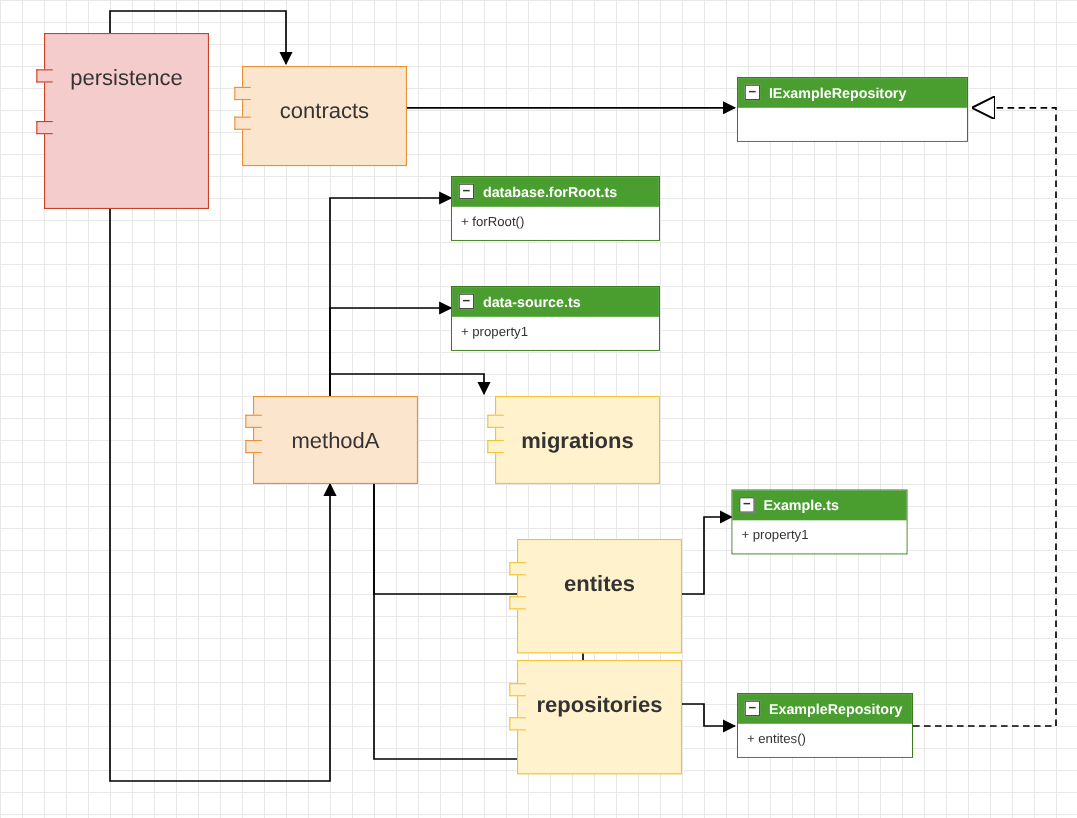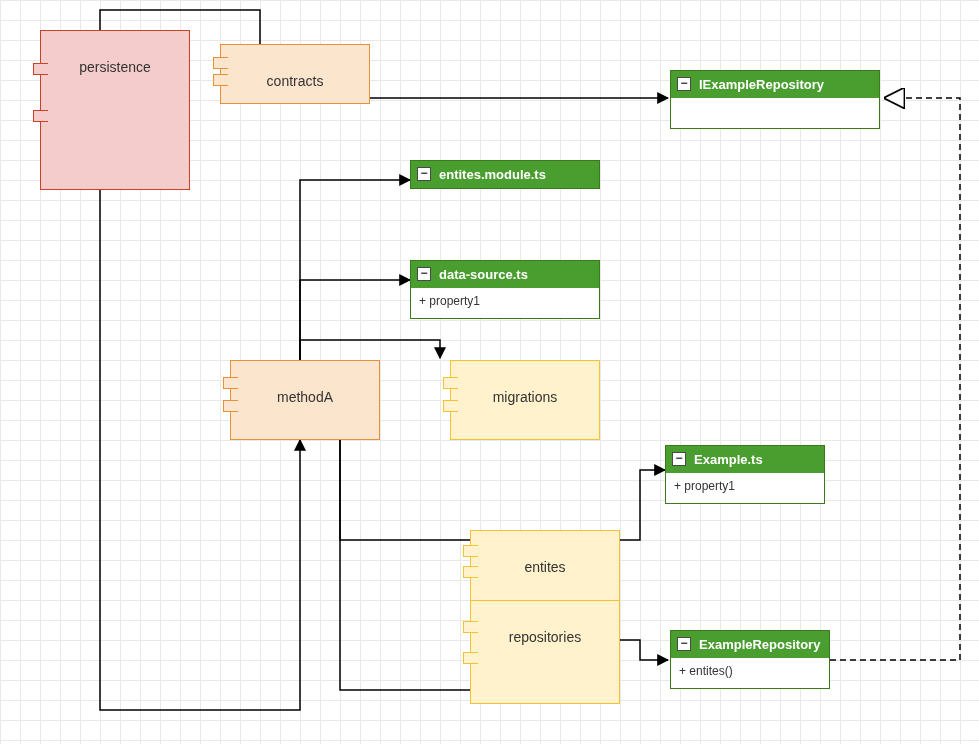--- a/index.html
+++ b/index.html
@@ -5,26 +5,26 @@
   html,body{margin:0;padding:0;font-family:Helvetica,Arial,sans-serif;font-size:12px;color:#333;}
   .canvas{position:relative;width:979px;height:744px;background:#fff;
     background-image:linear-gradient(#e8e8e8 1px,transparent 1px),linear-gradient(90deg,#e8e8e8 1px,transparent 1px);
     background-size:20px 20px;overflow:hidden;}
   svg.edges{position:absolute;top:0;left:0;width:979px;height:744px;pointer-events:none;}
 
   .comp{position:absolute;box-sizing:border-box;border:1px solid;}
   .comp .lug{position:absolute;left:-8px;width:14px;height:10px;border:1px solid;border-right:none;}
   .comp .lug1{top:20%;}
   .comp .lug2{top:50%;}
-  .comp .label{display:block;text-align:center;font-size:14px;line-height:1.2;padding-top:28px;}
+  .comp .label{display:block;text-align:center;font-size:20px;line-height:1.2;padding-top:28px;}
   .pink{background:#f4cccc;border-color:#cc4125;}
   .pink .lug{background:#f4cccc;border-color:#cc4125;}
   .orange{background:#fce5cd;border-color:#e69138;}
   .orange .lug{background:#fce5cd;border-color:#e69138;}
-  .yellow{background:#fff2cc;border-color:#f1c232;}
+  .yellow{background:#fff2cc;border-color:#f1c232;font-weight:bold;}
   .yellow .lug{background:#fff2cc;border-color:#f1c232;}
 
   .cls{position:absolute;border:1px solid #3b7a1a;box-sizing:border-box;}
   .cls .hdr{background:#4a9d2f;color:#fff;font-weight:bold;padding:6px 6px 6px 28px;position:relative;font-size:13px;}
   .cls .hdr .minus{position:absolute;left:6px;top:6px;width:12px;height:12px;background:#fff;border:1px solid #4a4a4a;text-align:center;line-height:10px;font-size:12px;color:#333;}
   .cls .body{background:#fff;padding:6px 8px;min-height:18px;font-size:12px;}
 </style>
 </head>
 <body>
 
@@ -62,39 +62,39 @@
 
     <path d="M830 660 L960 660 L960 98 L885 98" fill="none" stroke="#000" stroke-width="1.5" stroke-dasharray="6,4" marker-end="url(#hollow)"></path>
   </svg>
 
   <div class="comp pink" style="left:40px;top:30px;width:150px;height:160px;">
     <div class="lug lug1"></div>
     <div class="lug lug2"></div>
     <span class="label">persistence</span>
   </div>
 
-  <div class="comp orange" style="left:220px;top:44px;width:150px;height:60px;">
+  <div class="comp orange" style="left:220px;top:60px;width:150px;height:91px;">
     <div class="lug lug1"></div>
     <div class="lug lug2"></div>
     <span class="label">contracts</span>
   </div>
 
   <div class="comp orange" style="left:230px;top:360px;width:150px;height:80px;">
     <div class="lug lug1"></div>
     <div class="lug lug2"></div>
     <span class="label">methodA</span>
   </div>
 
   <div class="comp yellow" style="left:450px;top:360px;width:150px;height:80px;">
     <div class="lug lug1"></div>
     <div class="lug lug2"></div>
     <span class="label">migrations</span>
   </div>
 
-  <div class="comp yellow" style="left:470px;top:490px;width:150px;height:72px;margin-top:40px;">
+  <div class="comp yellow" style="left:470px;top:490px;width:150px;height:104px;">
     <div class="lug lug1"></div>
     <div class="lug lug2"></div>
     <span class="label">entites</span>
   </div>
 
   <div class="comp yellow" style="left:470px;top:600px;width:150px;height:104px;">
     <div class="lug lug1"></div>
     <div class="lug lug2"></div>
     <span class="label">repositories</span>
   </div>
@@ -103,22 +103,23 @@
     <div class="hdr">
       <span class="minus">−</span>
       <span>IExampleRepository</span>
     </div>
     <div class="body"></div>
   </div>
 
   <div class="cls" style="left:410px;top:160px;width:190px;">
     <div class="hdr">
       <span class="minus">−</span>
-      <span>entites.module.ts</span>
+      <span>database.forRoot.ts</span>
     </div>
+    <div class="body">+ forRoot()</div>
   </div>
 
   <div class="cls" style="left:410px;top:260px;width:190px;">
     <div class="hdr">
       <span class="minus">−</span>
       <span>data-source.ts</span>
     </div>
     <div class="body">+ property1</div>
   </div>
 

